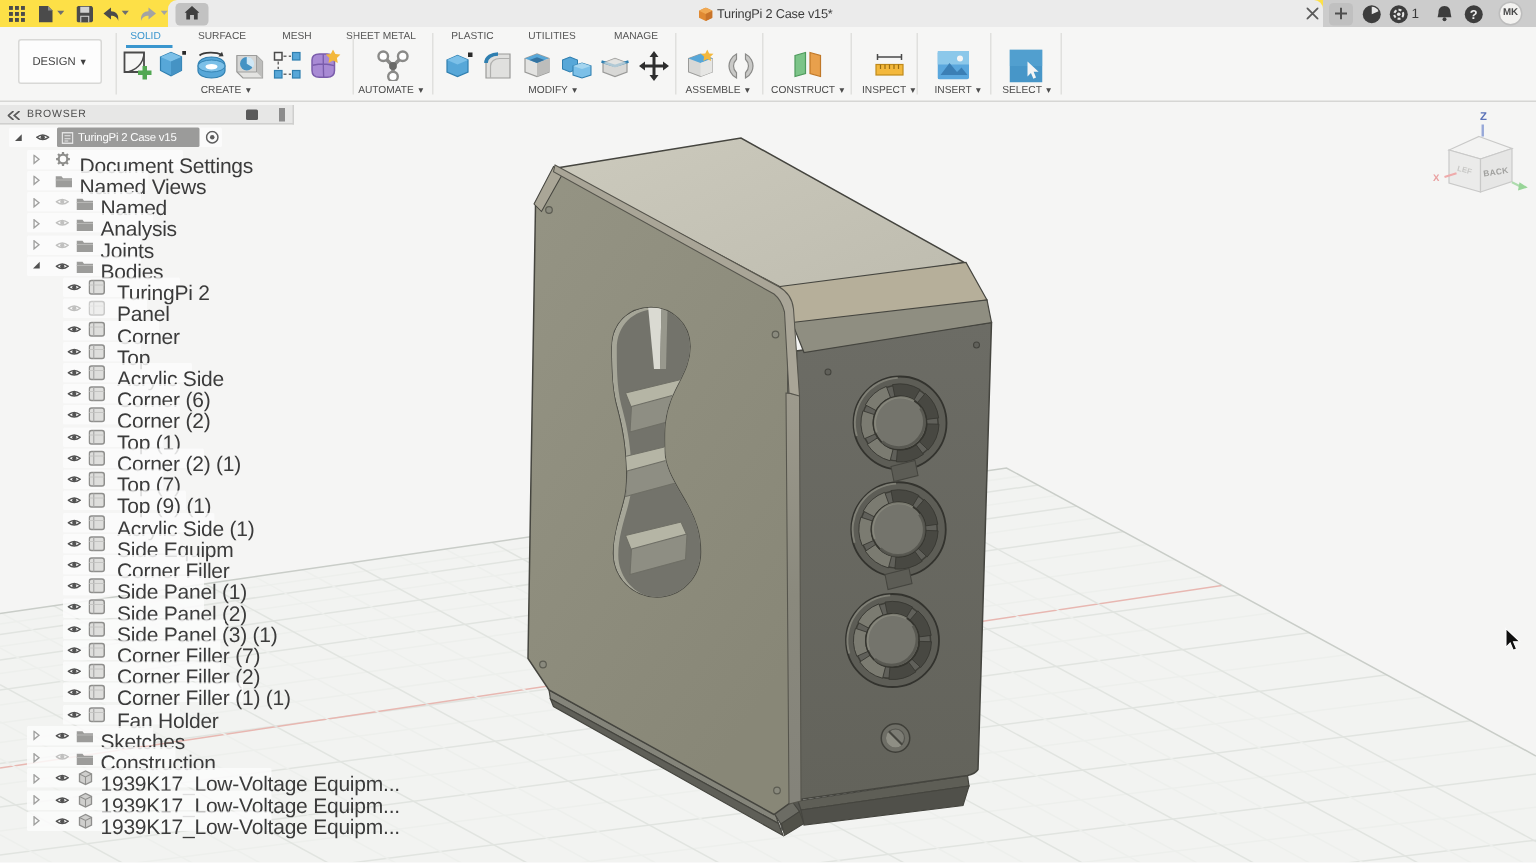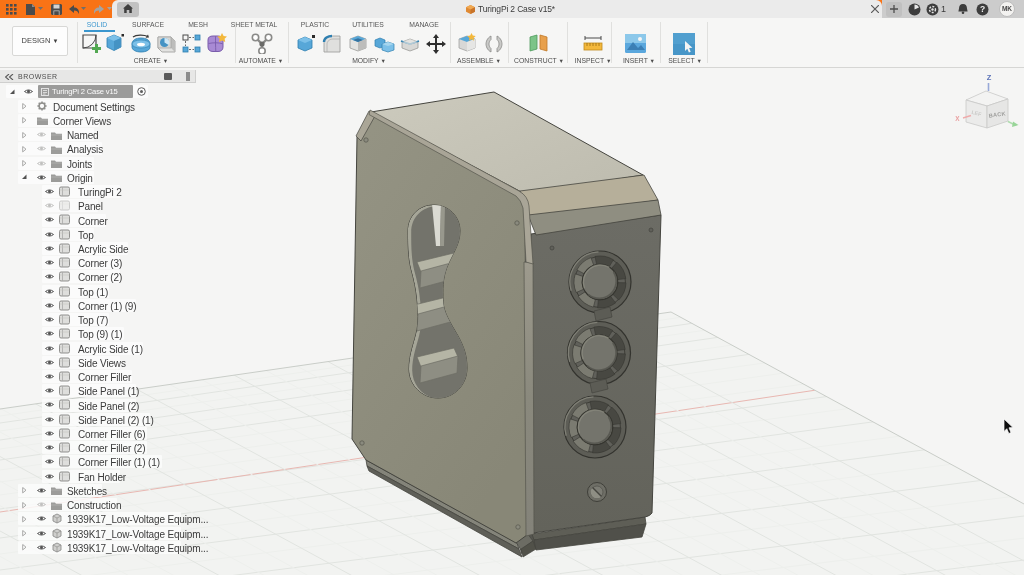--- a/index.html
+++ b/index.html
@@ -1,30 +1,30 @@
 <!DOCTYPE html>
 <html><head>
 <meta charset="utf-8">
 <style>
   * { margin:0; padding:0; box-sizing:border-box; }
   html,body { width:1024px; height:575px; overflow:hidden; font-family:"Liberation Sans", sans-serif; }
   #app { position:relative; width:1024px; height:575px; background:#f5f5f4; }
   .abs { position:absolute; }
   svg.abs { display:block; }
-  #titlebar { position:absolute; left:0; top:0; width:1024px; height:18px; background:#f97316; }
+  #titlebar { position:absolute; left:0; top:0; width:1024px; height:18px; background:#fde047; }
   #tab { position:absolute; left:112px; top:0; width:770px; height:18px; background:#ebebeb; border-radius:6px 6px 0 0; }
   #tabtitle { position:absolute; left:478px; top:4px; font-size:8.5px; color:#3c3c3c; letter-spacing:-0.15px; }
   #toolbar { position:absolute; left:0; top:18px; width:1024px; height:50px; background:#f6f6f5; border-bottom:1px solid #d6d6d4; }
   .tbtab { position:absolute; top:3px; font-size:6.8px; letter-spacing:0; }
   .tblabel { position:absolute; top:39px; font-size:6.8px; color:#4c4c4c; white-space:nowrap; }
   .tbdiv { position:absolute; top:4px; width:1px; height:41px; background:#e0e0de; }
   #designbtn { position:absolute; left:12px; top:8px; width:56px; height:30px; background:#fdfdfd; border:1px solid #d8d8d6; border-radius:2px; font-size:7.5px; color:#3f3f3f; text-align:center; line-height:28px; }
   #bheader { position:absolute; left:0; top:70px; width:196px; height:13px; background:#e7e7e6; border-bottom:1px solid #cfcfce; border-right:1px solid #cfcfce; }
   .brow { position:absolute; height:13px; background:rgba(252,252,252,0.85); border-radius:1px; }
-  .btext { position:absolute; top:2.2px; font-size:10px; color:#3b3b3b; letter-spacing:-0.15px; white-space:nowrap; }
+  .btext { position:absolute; top:2.2px; font-size:14px; color:#3b3b3b; letter-spacing:-0.15px; white-space:nowrap; }
 </style>
 </head>
 <body>
 <div id="app">
   <svg id="vp" width="1024" height="507" viewBox="0 0 1024 507" style="position:absolute;left:0;top:68px">
 <rect width="1024" height="507" fill="#f5f5f4"></rect>
 <path d="M0,341 L671,244 L1024,436 L1024,507 L0,507 Z" fill="#f2f3f1"></path>
 <clipPath id="gclip">
         <path d="M0,341 L671,244 L1024,436 L1024,507 L0,507 Z"></path>
       </clipPath>
@@ -473,21 +473,21 @@
       </svg>
 <div class="btext" style="left:53px;top:101.6px">Document Settings</div>
 <div class="brow" style="left:18px;top:113.9px;width:81px"></div>
 <svg class="abs" style="left:22px;top:117.36000000000001px" width="5" height="7" viewBox="0 0 5 7">
         <path d="M0.7,0.5 L4,3.2 L0.7,5.9 Z" fill="none" stroke="#a0a09f" stroke-width="0.9"></path>
       </svg>
 <svg class="abs" style="left:37px;top:116.36000000000001px" width="11" height="9" viewBox="0 0 11 9">
         <path d="M0,1.5 L4,1.5 L5,2.8 L11,2.8 L11,9 L0,9 Z" fill="#9c9c9a"></path>
         <path d="M0,4 L11,4" stroke="#b8b8b6" stroke-width="0.7"></path>
       </svg>
-<div class="btext" style="left:53px;top:115.9px">Corner Views</div>
+<div class="btext" style="left:53px;top:115.9px">Named Views</div>
 <div class="brow" style="left:18px;top:128.1px;width:76px"></div>
 <svg class="abs" style="left:22px;top:131.59px" width="5" height="7" viewBox="0 0 5 7">
         <path d="M0.7,0.5 L4,3.2 L0.7,5.9 Z" fill="none" stroke="#a0a09f" stroke-width="0.9"></path>
       </svg>
 <svg class="abs" style="left:37px;top:131.09px" width="9" height="7" viewBox="0 0 9 7">
         <path d="M0.5,3.5 Q4.5,0.4 8.5,3.5 Q4.5,6.6 0.5,3.5 Z" fill="none" stroke="#c0c0bf" stroke-width="1"></path>
         <circle cx="4.5" cy="3.5" r="1.4" fill="#c0c0bf"></circle>
       </svg>
 <svg class="abs" style="left:51px;top:130.59px" width="11" height="9" viewBox="0 0 11 9">
         <path d="M0,1.5 L4,1.5 L5,2.8 L11,2.8 L11,9 L0,9 Z" fill="#9c9c9a"></path>
@@ -525,21 +525,21 @@
         <path d="M4.5,0.5 L4.5,5 L0,5 Z" fill="#515151"></path>
       </svg>
 <svg class="abs" style="left:37px;top:173.78px" width="9" height="7" viewBox="0 0 9 7">
         <path d="M0.5,3.5 Q4.5,0.4 8.5,3.5 Q4.5,6.6 0.5,3.5 Z" fill="none" stroke="#525252" stroke-width="1"></path>
         <circle cx="4.5" cy="3.5" r="1.4" fill="#525252"></circle>
       </svg>
 <svg class="abs" style="left:51px;top:173.28px" width="11" height="9" viewBox="0 0 11 9">
         <path d="M0,1.5 L4,1.5 L5,2.8 L11,2.8 L11,9 L0,9 Z" fill="#9c9c9a"></path>
         <path d="M0,4 L11,4" stroke="#b8b8b6" stroke-width="0.7"></path>
       </svg>
-<div class="btext" style="left:67px;top:172.8px">Origin</div>
+<div class="btext" style="left:67px;top:172.8px">Bodies</div>
 <div class="brow" style="left:42px;top:185.0px;width:78px"></div>
 <svg class="abs" style="left:45px;top:188.01px" width="9" height="7" viewBox="0 0 9 7">
         <path d="M0.5,3.5 Q4.5,0.4 8.5,3.5 Q4.5,6.6 0.5,3.5 Z" fill="none" stroke="#525252" stroke-width="1"></path>
         <circle cx="4.5" cy="3.5" r="1.4" fill="#525252"></circle>
       </svg>
 <svg class="abs" style="left:59px;top:186.01px" width="11" height="11" viewBox="0 0 11 11">
         <g opacity="1">
           <rect x="0.5" y="1" width="10" height="9" rx="1.5" fill="#dededc" stroke="#8f8f8d" stroke-width="1"></rect>
           <path d="M3.5,1 L3.5,10" stroke="#aaaaa8" stroke-width="0.8"></path>
           <path d="M0.5,4 L10.5,4" stroke="#c2c2c0" stroke-width="0.6"></path>
@@ -603,21 +603,21 @@
         <path d="M0.5,3.5 Q4.5,0.4 8.5,3.5 Q4.5,6.6 0.5,3.5 Z" fill="none" stroke="#525252" stroke-width="1"></path>
         <circle cx="4.5" cy="3.5" r="1.4" fill="#525252"></circle>
       </svg>
 <svg class="abs" style="left:59px;top:257.15999999999997px" width="11" height="11" viewBox="0 0 11 11">
         <g opacity="1">
           <rect x="0.5" y="1" width="10" height="9" rx="1.5" fill="#dededc" stroke="#8f8f8d" stroke-width="1"></rect>
           <path d="M3.5,1 L3.5,10" stroke="#aaaaa8" stroke-width="0.8"></path>
           <path d="M0.5,4 L10.5,4" stroke="#c2c2c0" stroke-width="0.6"></path>
         </g>
       </svg>
-<div class="btext" style="left:78px;top:258.2px">Corner (3)</div>
+<div class="btext" style="left:78px;top:258.2px">Corner (6)</div>
 <div class="brow" style="left:42px;top:270.4px;width:78px"></div>
 <svg class="abs" style="left:45px;top:273.39px" width="9" height="7" viewBox="0 0 9 7">
         <path d="M0.5,3.5 Q4.5,0.4 8.5,3.5 Q4.5,6.6 0.5,3.5 Z" fill="none" stroke="#525252" stroke-width="1"></path>
         <circle cx="4.5" cy="3.5" r="1.4" fill="#525252"></circle>
       </svg>
 <svg class="abs" style="left:59px;top:271.39px" width="11" height="11" viewBox="0 0 11 11">
         <g opacity="1">
           <rect x="0.5" y="1" width="10" height="9" rx="1.5" fill="#dededc" stroke="#8f8f8d" stroke-width="1"></rect>
           <path d="M3.5,1 L3.5,10" stroke="#aaaaa8" stroke-width="0.8"></path>
           <path d="M0.5,4 L10.5,4" stroke="#c2c2c0" stroke-width="0.6"></path>
@@ -642,21 +642,21 @@
         <path d="M0.5,3.5 Q4.5,0.4 8.5,3.5 Q4.5,6.6 0.5,3.5 Z" fill="none" stroke="#525252" stroke-width="1"></path>
         <circle cx="4.5" cy="3.5" r="1.4" fill="#525252"></circle>
       </svg>
 <svg class="abs" style="left:59px;top:299.85px" width="11" height="11" viewBox="0 0 11 11">
         <g opacity="1">
           <rect x="0.5" y="1" width="10" height="9" rx="1.5" fill="#dededc" stroke="#8f8f8d" stroke-width="1"></rect>
           <path d="M3.5,1 L3.5,10" stroke="#aaaaa8" stroke-width="0.8"></path>
           <path d="M0.5,4 L10.5,4" stroke="#c2c2c0" stroke-width="0.6"></path>
         </g>
       </svg>
-<div class="btext" style="left:78px;top:300.9px">Corner (1) (9)</div>
+<div class="btext" style="left:78px;top:300.9px">Corner (2) (1)</div>
 <div class="brow" style="left:42px;top:313.1px;width:67px"></div>
 <svg class="abs" style="left:45px;top:316.08000000000004px" width="9" height="7" viewBox="0 0 9 7">
         <path d="M0.5,3.5 Q4.5,0.4 8.5,3.5 Q4.5,6.6 0.5,3.5 Z" fill="none" stroke="#525252" stroke-width="1"></path>
         <circle cx="4.5" cy="3.5" r="1.4" fill="#525252"></circle>
       </svg>
 <svg class="abs" style="left:59px;top:314.08000000000004px" width="11" height="11" viewBox="0 0 11 11">
         <g opacity="1">
           <rect x="0.5" y="1" width="10" height="9" rx="1.5" fill="#dededc" stroke="#8f8f8d" stroke-width="1"></rect>
           <path d="M3.5,1 L3.5,10" stroke="#aaaaa8" stroke-width="0.8"></path>
           <path d="M0.5,4 L10.5,4" stroke="#c2c2c0" stroke-width="0.6"></path>
@@ -694,21 +694,21 @@
         <path d="M0.5,3.5 Q4.5,0.4 8.5,3.5 Q4.5,6.6 0.5,3.5 Z" fill="none" stroke="#525252" stroke-width="1"></path>
         <circle cx="4.5" cy="3.5" r="1.4" fill="#525252"></circle>
       </svg>
 <svg class="abs" style="left:59px;top:356.77px" width="11" height="11" viewBox="0 0 11 11">
         <g opacity="1">
           <rect x="0.5" y="1" width="10" height="9" rx="1.5" fill="#dededc" stroke="#8f8f8d" stroke-width="1"></rect>
           <path d="M3.5,1 L3.5,10" stroke="#aaaaa8" stroke-width="0.8"></path>
           <path d="M0.5,4 L10.5,4" stroke="#c2c2c0" stroke-width="0.6"></path>
         </g>
       </svg>
-<div class="btext" style="left:78px;top:357.8px">Side Views</div>
+<div class="btext" style="left:78px;top:357.8px">Side Equipm</div>
 <div class="brow" style="left:42px;top:370.0px;width:90px"></div>
 <svg class="abs" style="left:45px;top:373.0px" width="9" height="7" viewBox="0 0 9 7">
         <path d="M0.5,3.5 Q4.5,0.4 8.5,3.5 Q4.5,6.6 0.5,3.5 Z" fill="none" stroke="#525252" stroke-width="1"></path>
         <circle cx="4.5" cy="3.5" r="1.4" fill="#525252"></circle>
       </svg>
 <svg class="abs" style="left:59px;top:371.0px" width="11" height="11" viewBox="0 0 11 11">
         <g opacity="1">
           <rect x="0.5" y="1" width="10" height="9" rx="1.5" fill="#dededc" stroke="#8f8f8d" stroke-width="1"></rect>
           <path d="M3.5,1 L3.5,10" stroke="#aaaaa8" stroke-width="0.8"></path>
           <path d="M0.5,4 L10.5,4" stroke="#c2c2c0" stroke-width="0.6"></path>
@@ -746,34 +746,34 @@
         <path d="M0.5,3.5 Q4.5,0.4 8.5,3.5 Q4.5,6.6 0.5,3.5 Z" fill="none" stroke="#525252" stroke-width="1"></path>
         <circle cx="4.5" cy="3.5" r="1.4" fill="#525252"></circle>
       </svg>
 <svg class="abs" style="left:59px;top:413.69000000000005px" width="11" height="11" viewBox="0 0 11 11">
         <g opacity="1">
           <rect x="0.5" y="1" width="10" height="9" rx="1.5" fill="#dededc" stroke="#8f8f8d" stroke-width="1"></rect>
           <path d="M3.5,1 L3.5,10" stroke="#aaaaa8" stroke-width="0.8"></path>
           <path d="M0.5,4 L10.5,4" stroke="#c2c2c0" stroke-width="0.6"></path>
         </g>
       </svg>
-<div class="btext" style="left:78px;top:414.7px">Side Panel (2) (1)</div>
+<div class="btext" style="left:78px;top:414.7px">Side Panel (3) (1)</div>
 <div class="brow" style="left:42px;top:426.9px;width:105px"></div>
 <svg class="abs" style="left:45px;top:429.91999999999996px" width="9" height="7" viewBox="0 0 9 7">
         <path d="M0.5,3.5 Q4.5,0.4 8.5,3.5 Q4.5,6.6 0.5,3.5 Z" fill="none" stroke="#525252" stroke-width="1"></path>
         <circle cx="4.5" cy="3.5" r="1.4" fill="#525252"></circle>
       </svg>
 <svg class="abs" style="left:59px;top:427.91999999999996px" width="11" height="11" viewBox="0 0 11 11">
         <g opacity="1">
           <rect x="0.5" y="1" width="10" height="9" rx="1.5" fill="#dededc" stroke="#8f8f8d" stroke-width="1"></rect>
           <path d="M3.5,1 L3.5,10" stroke="#aaaaa8" stroke-width="0.8"></path>
           <path d="M0.5,4 L10.5,4" stroke="#c2c2c0" stroke-width="0.6"></path>
         </g>
       </svg>
-<div class="btext" style="left:78px;top:428.9px">Corner Filler (6)</div>
+<div class="btext" style="left:78px;top:428.9px">Corner Filler (7)</div>
 <div class="brow" style="left:42px;top:441.1px;width:105px"></div>
 <svg class="abs" style="left:45px;top:444.15px" width="9" height="7" viewBox="0 0 9 7">
         <path d="M0.5,3.5 Q4.5,0.4 8.5,3.5 Q4.5,6.6 0.5,3.5 Z" fill="none" stroke="#525252" stroke-width="1"></path>
         <circle cx="4.5" cy="3.5" r="1.4" fill="#525252"></circle>
       </svg>
 <svg class="abs" style="left:59px;top:442.15px" width="11" height="11" viewBox="0 0 11 11">
         <g opacity="1">
           <rect x="0.5" y="1" width="10" height="9" rx="1.5" fill="#dededc" stroke="#8f8f8d" stroke-width="1"></rect>
           <path d="M3.5,1 L3.5,10" stroke="#aaaaa8" stroke-width="0.8"></path>
           <path d="M0.5,4 L10.5,4" stroke="#c2c2c0" stroke-width="0.6"></path>

